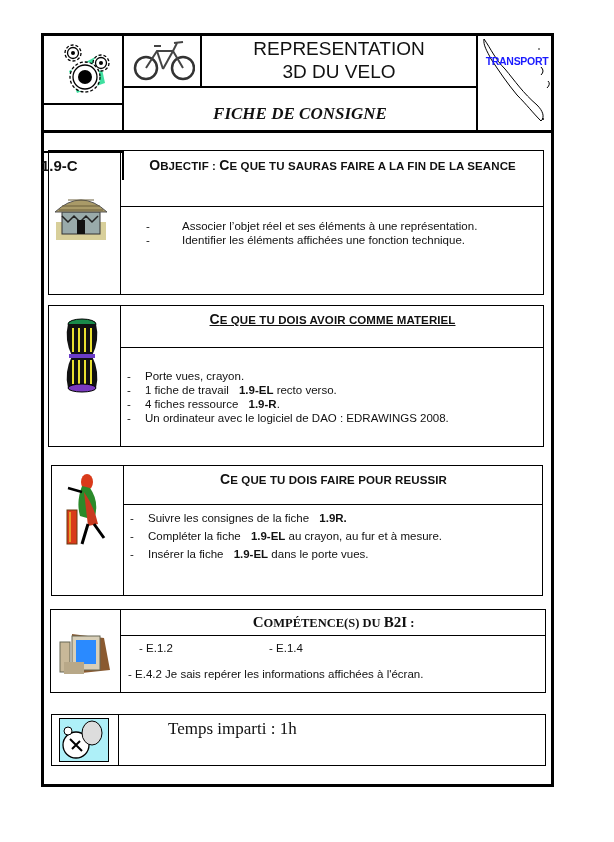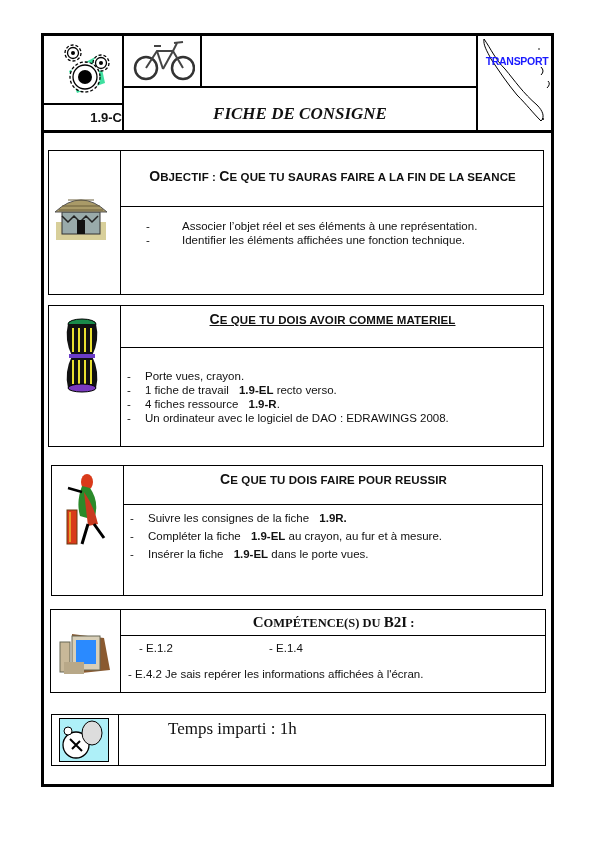--- a/index.html
+++ b/index.html
@@ -3,21 +3,21 @@
 <meta charset="utf-8">
 <style>
   html, body { margin:0; padding:0; background:#fff; }
   body { width:614px; height:842px; position:relative; overflow:hidden; font-family:"Liberation Sans", sans-serif; color:#111; }
   .page { position:absolute; left:41px; top:33px; width:513px; height:754px; border:3px solid #000; box-sizing:border-box; }
   .abs { position:absolute; box-sizing:border-box; }
   .b2 { border:2px solid #000; }
   .b1 { border:1px solid #000; }
   .hdr-title { font-size:19px; text-align:center; line-height:23px; }
   .hdr-sub { font-family:"Liberation Serif", serif; font-weight:bold; font-style:italic; font-size:17px; text-align:center; }
-  .code { font-weight:bold; font-size:13px; text-align:right; font-family:"Liberation Sans", sans-serif; }
+  .code { font-weight:bold; font-size:15px; text-align:left; font-family:"Liberation Sans", sans-serif;margin-top:48px; }
   .sec-title { font-weight:bold; font-size:11.5px; text-align:center; letter-spacing:0.1px; }
   .sec-title .cap { font-size:14px; }
   .sec-title-serif { font-family:"Liberation Serif", serif; font-weight:bold; font-size:12.5px; text-align:center; }
   .sec-title-serif .cap { font-size:15px; }
   ul.items { list-style:none; margin:0; padding:0; font-size:11.5px; }
   ul.items li { position:relative; line-height:14px; }
   ul.items li .dash { position:absolute; left:0; }
   b { font-weight:bold;margin-left:7px; }
   .time { font-family:Liberation Serif, serif; font-size:17px; }
 </style>
@@ -59,20 +59,22 @@
         <line x1="24" y1="12" x2="30" y2="30"></line>
         <line x1="30" y1="30" x2="40" y2="12"></line>
         <line x1="21" y1="7" x2="28" y2="7"></line>
         <line x1="40" y1="12" x2="44" y2="4"></line>
         <line x1="41" y1="4" x2="50" y2="3"></line>
       </g>
     </svg>
   </div>
 
   <div class="abs b2" style="left:159px;top:0;width:278px;height:55px;border-top:none;">
+    <div class="hdr-title" style="margin-top:4px;">REPRESENTATION</div>
+    <div class="hdr-title">3D DU VELO</div>
   </div>
 
   <div class="abs b2" style="left:81px;top:53px;width:356px;height:46px;border-bottom:none;">
     <div class="hdr-sub" style="margin-top:16px;">FICHE DE CONSIGNE</div>
   </div>
 
   <div class="abs b2" style="left:435px;top:0;width:78px;height:99px;border-top:none;border-right:none;border-bottom:none;"></div>
   <div class="abs" style="left:440px;top:2px;width:72px;height:94px;">
     <svg width="72" height="94" viewBox="0 0 72 94">
       <path d="M3,4 C10,14 14,24 24,34 C34,46 42,58 56,70 C62,76 64,82 60,86 C52,78 46,70 36,60 C26,48 18,36 10,24 C6,16 2,10 3,4 Z" fill="#fff" stroke="#000" stroke-width="1"></path>
@@ -92,21 +94,21 @@
 <div class="abs" style="left:54px;top:192px;width:54px;height:50px;">
   <svg width="54" height="50" viewBox="0 0 54 50">
     <rect x="2" y="30" width="50" height="18" fill="#d8cf9a"></rect>
     <rect x="8" y="20" width="38" height="22" fill="#9aa" stroke="#333"></rect>
     <path d="M8,24 l6,6 6,-6 6,6 6,-6 6,6 6,-6" fill="none" stroke="#222" stroke-width="1.5"></path>
     <rect x="23" y="28" width="8" height="14" fill="#111"></rect>
     <path d="M1,20 Q27,-4 53,20 Z" fill="#a99a68" stroke="#555"></path>
     <path d="M8,14 L46,14 M5,18 L49,18 M14,8 L40,8" stroke="#6b5e3a" stroke-width="1"></path>
   </svg>
 </div>
-<div class="abs sec-title" style="left:121px;top:157px;width:423px;margin-top:11px;">
+<div class="abs sec-title" style="left:121px;top:157px;width:423px;">
   <span class="cap">O</span><span>BJECTIF : </span><span class="cap">C</span><span>E QUE TU SAURAS FAIRE A LA FIN DE LA SEANCE</span>
 </div>
 <ul class="items abs" style="left:146px;top:219px;width:390px;">
   <li style="padding-left:36px;"><span class="dash">-</span><span>Associer l’objet réel et ses éléments à une représentation.</span></li>
   <li style="padding-left:36px;"><span class="dash">-</span><span>Identifier les éléments affichées une fonction technique.</span></li>
 </ul>
 
 <div class="abs b1" style="left:48px;top:305px;width:496px;height:142px;"></div>
 <div class="abs" style="left:120px;top:305px;width:1px;height:142px;background:#000;"></div>
 <div class="abs" style="left:120px;top:347px;width:424px;height:1px;background:#000;"></div>

